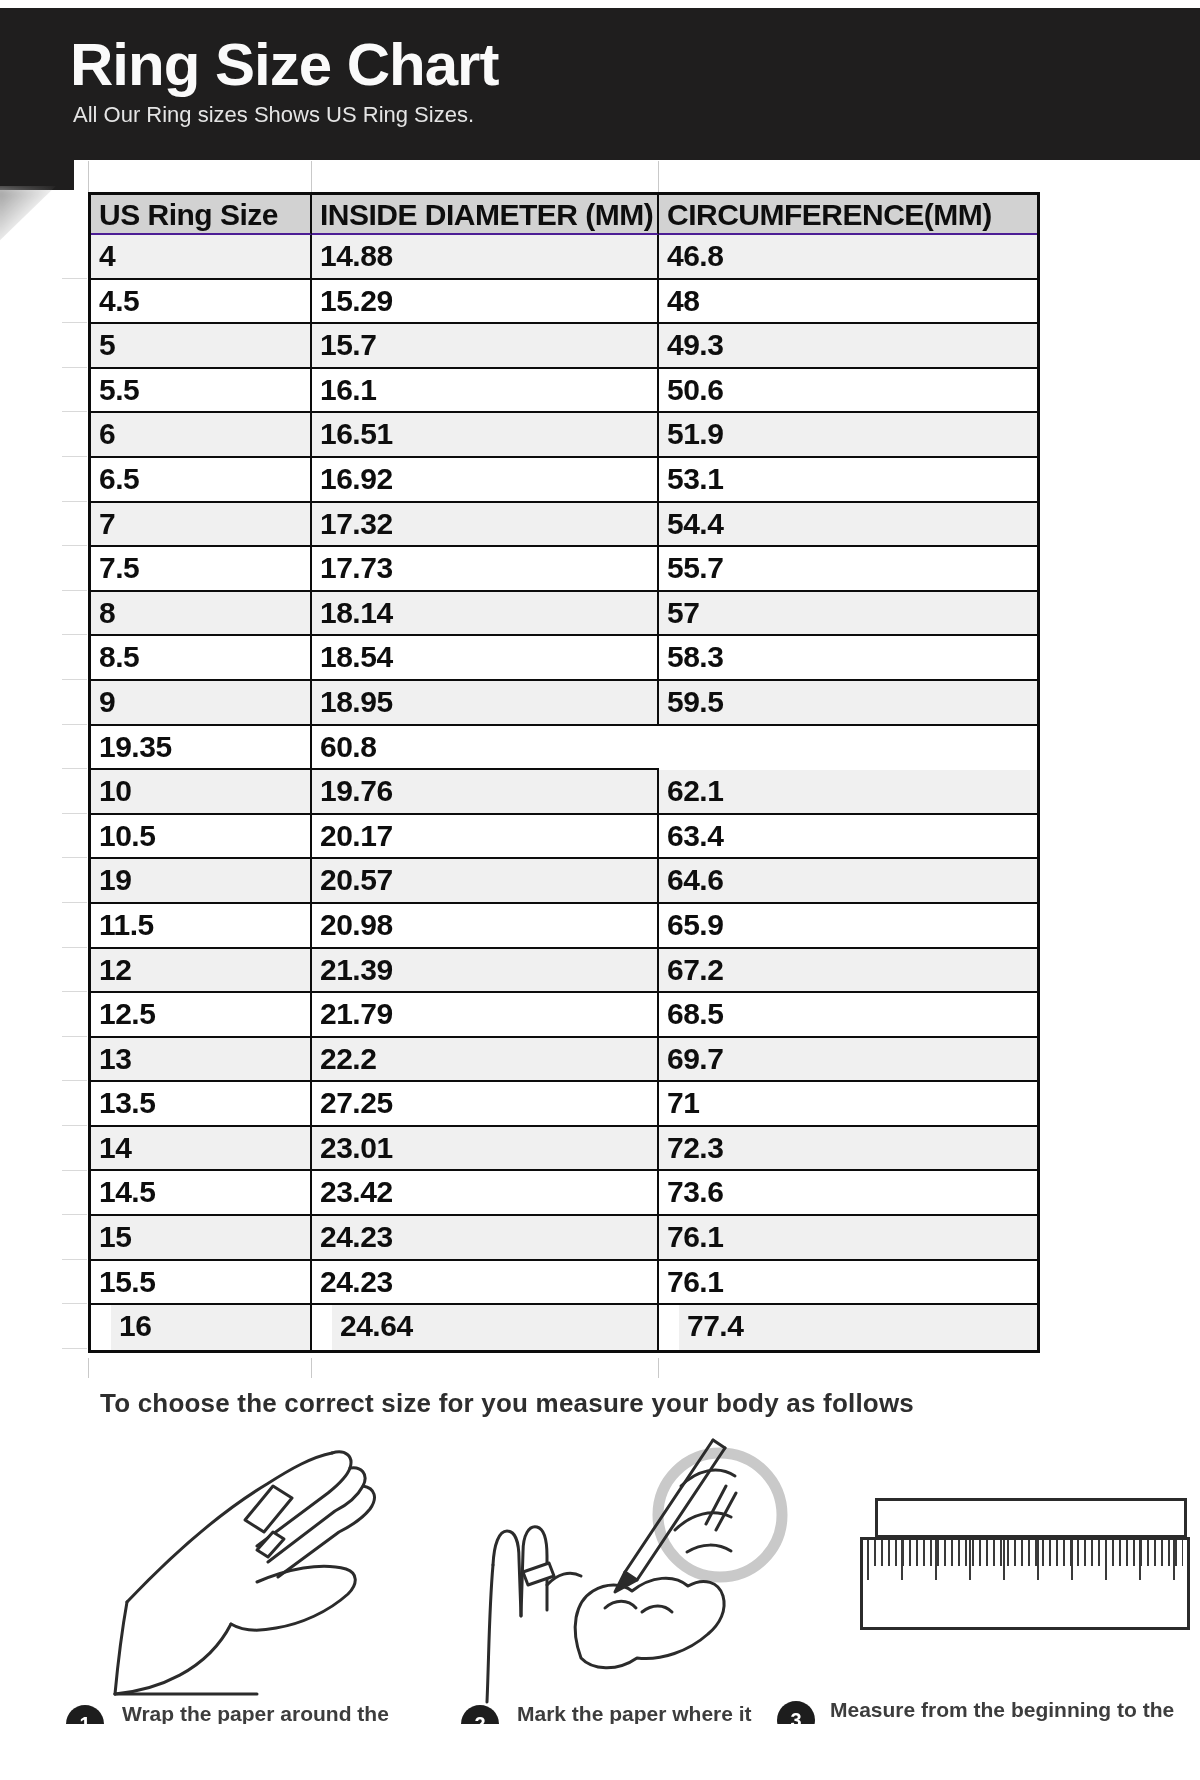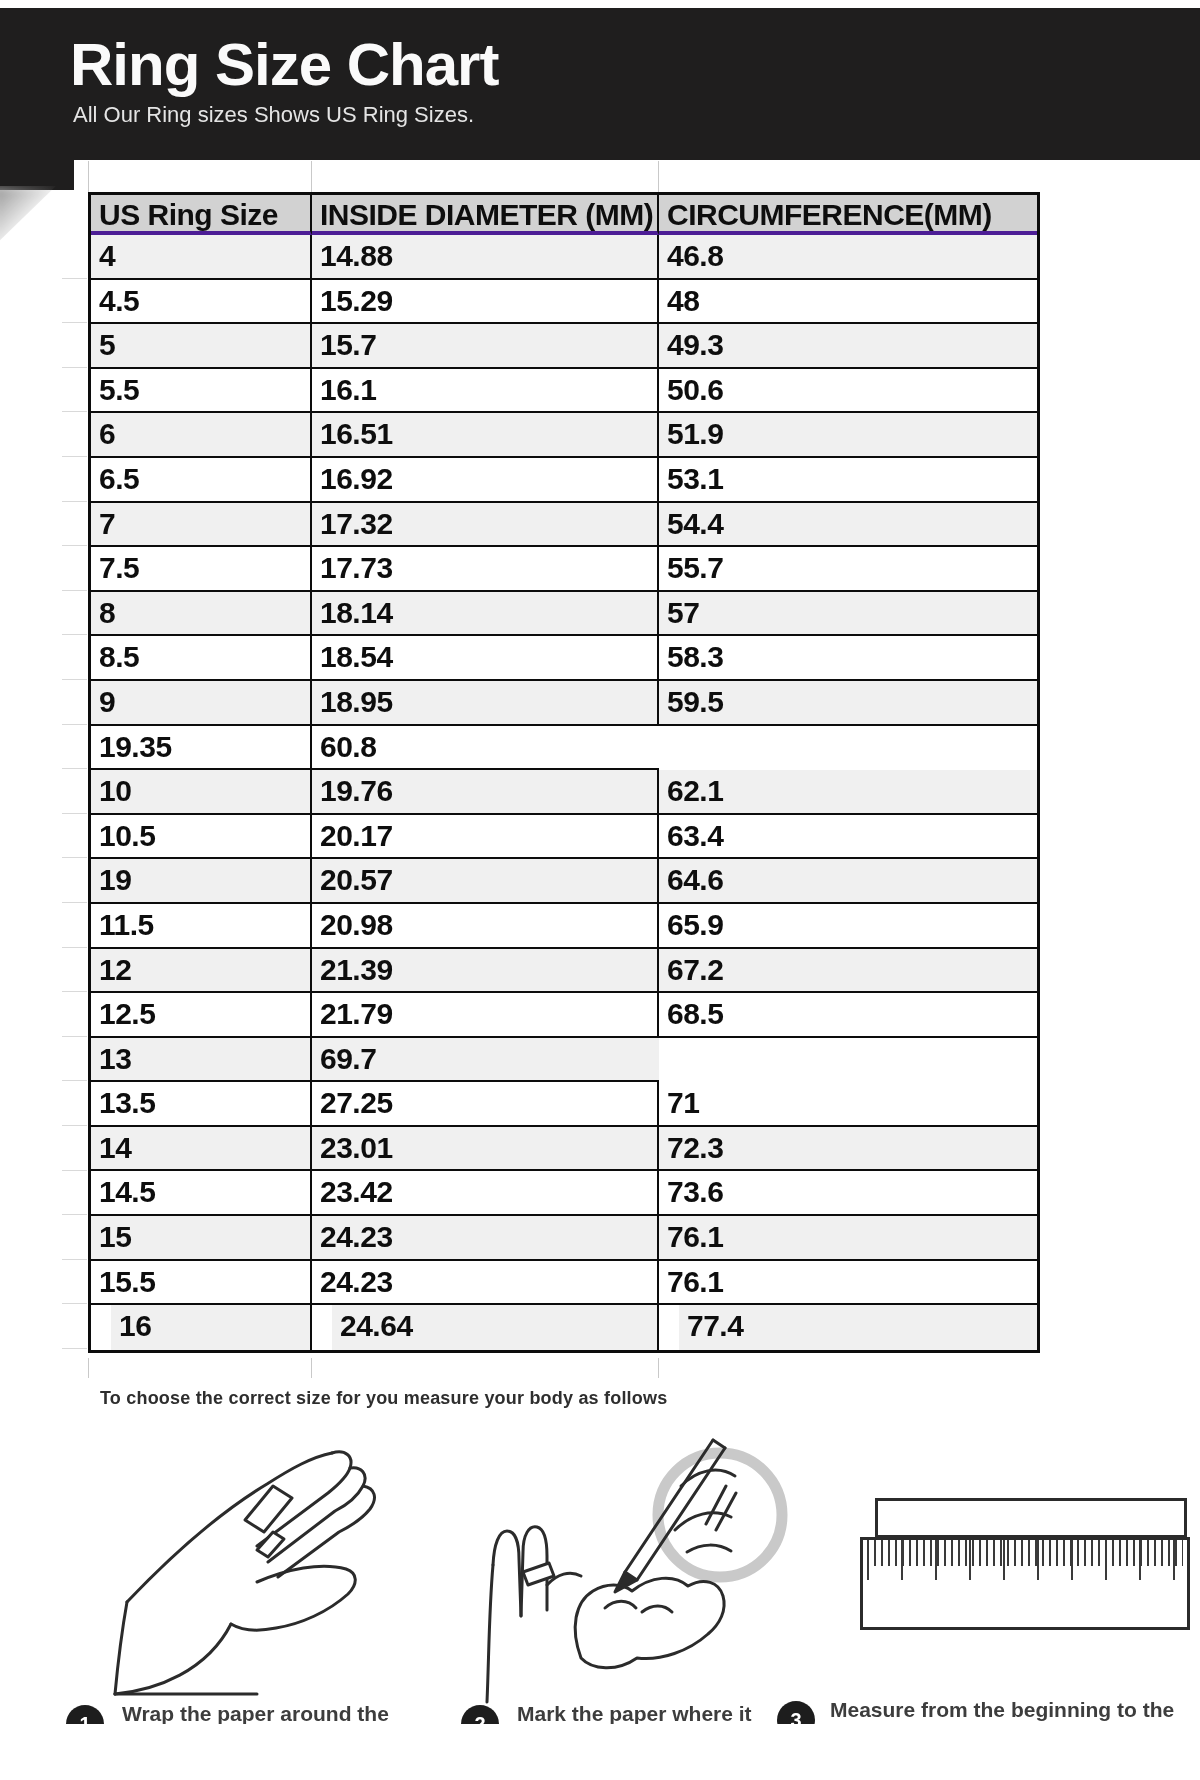--- a/index.html
+++ b/index.html
@@ -17,32 +17,32 @@
   .banner-subtitle { position:absolute; left:73px; top:102px; font-size:22px; color:#e4e4e4; }
 
   
   .vline { position:absolute; width:1px; background:#c9c9c9; }
   .row-ticks { position:absolute; left:62px; top:234px; width:25px; height:1122px;
     background:repeating-linear-gradient(180deg, transparent 0 43.6px, #d9d9d9 43.6px 44.6px); }
 
   
   .size-table { position:absolute; left:88px; top:192px; width:952px; border:3px solid #0c0c0c; background:#fff; }
   .t-row { display:grid; grid-template-columns:221px 347px 378px; }
-  .t-head .cell { height:40px; line-height:40px; background:#d2d2d2; border-bottom:4px solid #4c1d95; }
+  .t-head .cell { height:40px; line-height:40px; background:#d2d2d2; border-bottom:2px solid #4c1d95; }
   .t-body .t-row { height:44.6px; }
   .t-body .t-row .cell { border-bottom:2.5px solid #0c0c0c; line-height:41px; }
   .t-body .t-row:last-child .cell { border-bottom:none;margin-left:20px; }
   .t-body .t-row:nth-child(odd) .cell { background:#f0f0f0; }
   .t-body .t-row:nth-child(even) .cell { background:#ffffff; }
   .cell { padding-left:8px; font-size:30px; font-weight:bold; color:#0e0e0e; letter-spacing:-0.5px;
     border-right:2.5px solid #0c0c0c; white-space:nowrap; overflow:hidden; }
   .t-row .cell:last-child { border-right:none; }
 
   
-  .howto-heading { position:absolute; left:100px; top:1388px; font-size:18px; font-weight:bold;
+  .howto-heading { position:absolute; left:100px; top:1388px; font-size:26px; font-weight:bold;
     color:#2e2e2e; letter-spacing:0.2px; }
 
   .figure-svg { position:absolute; }
 
   .ruler-paper { position:absolute; left:875px; top:1498px; width:312px; height:40px;
     border:3px solid #2b2b2b; background:#ffffff; }
   .ruler-body { position:absolute; left:860px; top:1537px; width:330px; height:93px;
     border:3px solid #2b2b2b; background:#ffffff; }
   .ruler-ticks { position:absolute; left:4px; right:4px; top:0; height:40px;
     background-image:
@@ -172,20 +172,21 @@
           <div class="cell">21.39</div>
           <div class="cell">67.2</div>
         </div>
         <div class="t-row">
           <div class="cell">12.5</div>
           <div class="cell">21.79</div>
           <div class="cell">68.5</div>
         </div>
         <div class="t-row">
           <div class="cell">13</div>
+          <div class="cell">22.2</div>
           <div class="cell">69.7</div>
         </div>
         <div class="t-row">
           <div class="cell">13.5</div>
           <div class="cell">27.25</div>
           <div class="cell">71</div>
         </div>
         <div class="t-row">
           <div class="cell">14</div>
           <div class="cell">23.01</div>

